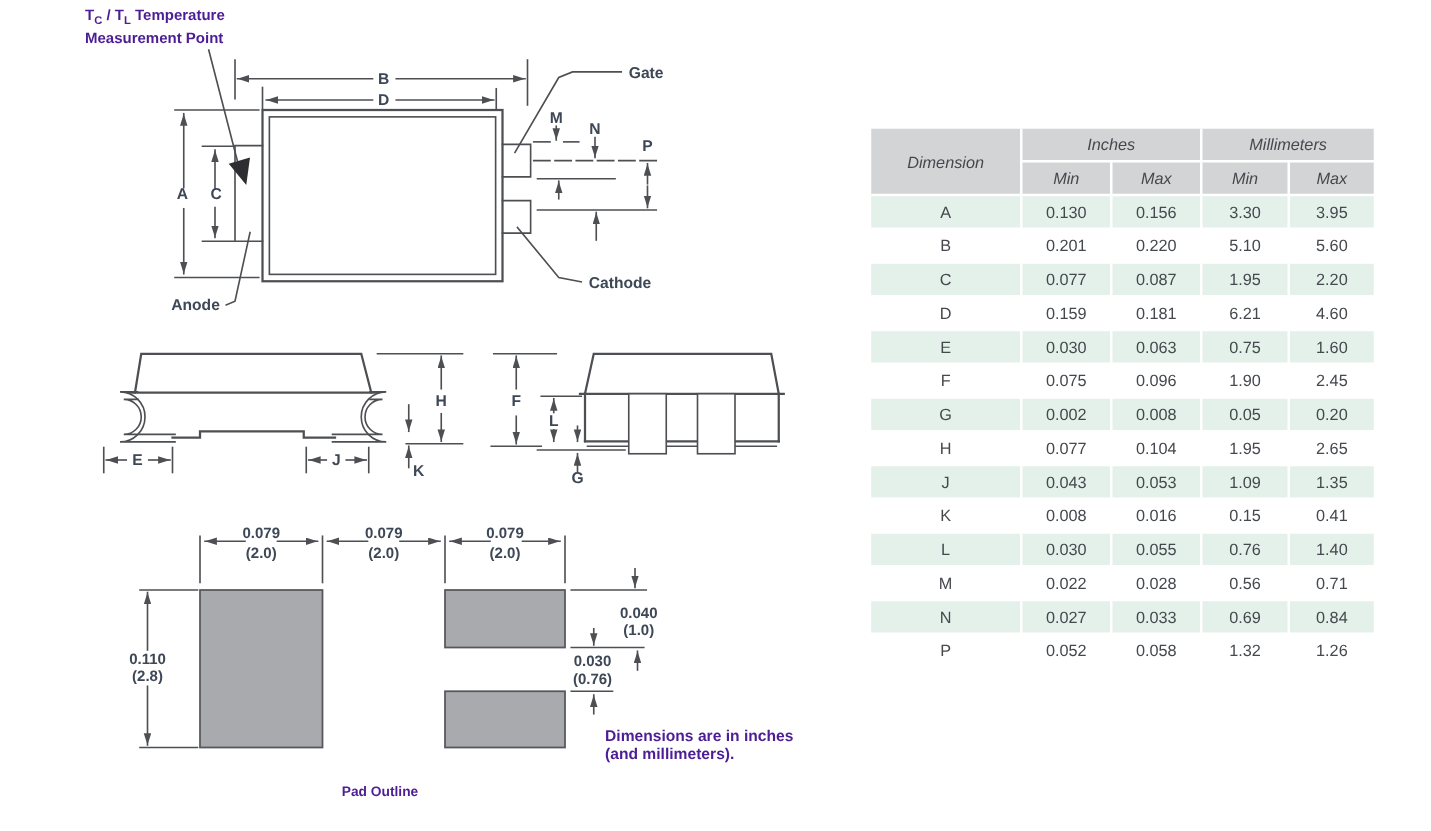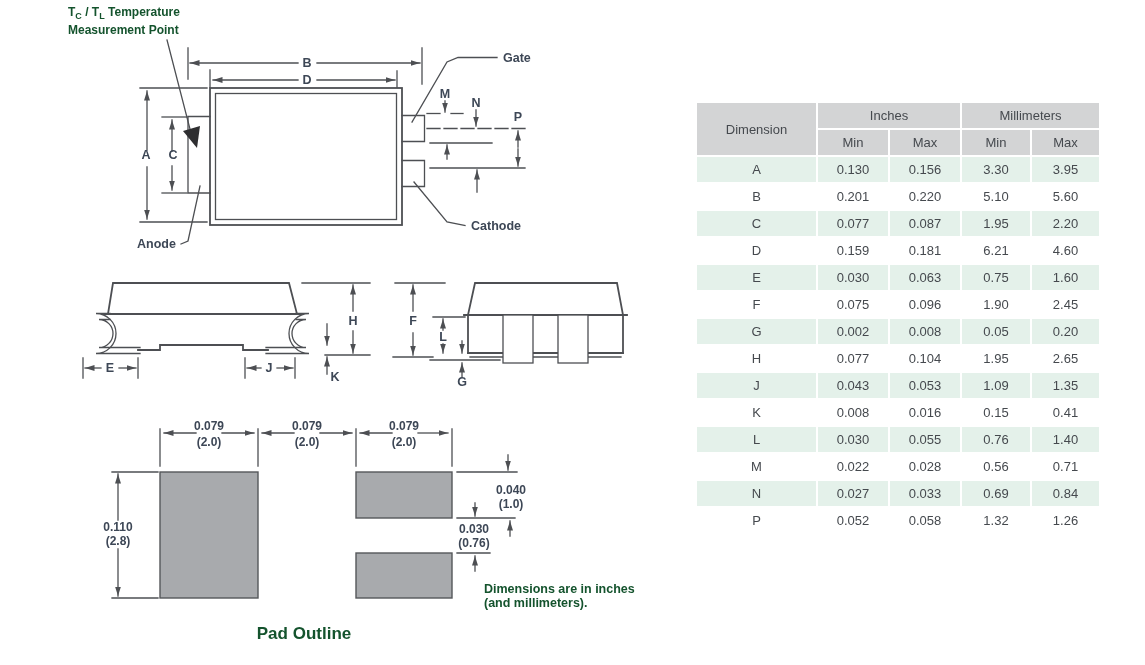--- a/index.html
+++ b/index.html
@@ -11,34 +11,34 @@
   svg .ln{stroke:#4d4f53;stroke-width:1.3;fill:none;stroke-linecap:square;}
   svg .thick{stroke-width:1.8;}
   svg .dash{stroke-dasharray:13 4;}
   svg text{fill:#3d4756;font-family:"Liberation Sans",sans-serif;font-size:12.5px;font-weight:bold;text-anchor:middle;}
   svg text.sm{font-size:12px;}
   svg text.start{text-anchor:start;}
   svg .mark{fill:#2e2e30;stroke:none;}
   svg .pad{fill:#a8aaad;stroke:#55575a;stroke-width:1.4;}
   svg .leadfront{fill:#ffffff;stroke:#4d4f53;stroke-width:1.3;}
 
-  .note{position:absolute;color:#14532d;font-weight:bold;font-size:12px;line-height:14px;}
+  .note{position:absolute;color:#4c1d95;font-weight:bold;font-size:12px;line-height:14px;}
   .temp-note{left:68px;top:5px;width:170px;}
   .temp-note sub{font-size:9px;}
   .dim-note{left:484px;top:582px;width:170px;font-size:12.5px;line-height:14px;}
-  .caption{left:244px;top:627px;width:120px;text-align:center;font-size:17px;}
+  .caption{left:244px;top:627px;width:120px;text-align:center;font-size:11px;}
 
   
   table.dims{position:absolute;left:697px;top:103px;border-collapse:collapse;
              font-size:13px;color:#45494e;table-layout:fixed;}
   table.dims col.c0{width:120px;} table.dims col.c1{width:72px;} table.dims col.c2{width:72px;}
   table.dims col.c3{width:70px;} table.dims col.c4{width:69px;}
   table.dims th,table.dims td{border-right:2px solid #fff;border-bottom:2px solid #fff;
              text-align:center;font-weight:normal;padding:0;height:25px;}
-  table.dims thead th{background:#d3d4d5;}
+  table.dims thead th{background:#d3d4d5;font-style:italic;}
   table.dims tbody tr.alt td{background:#e4f1ea;}
 </style>
 </head>
 <body>
 
 <div class="stage">
 
   <div class="drawing">
     <svg width="690" height="665" viewBox="0 0 690 665" xmlns="http://www.w3.org/2000/svg">
       <defs>

